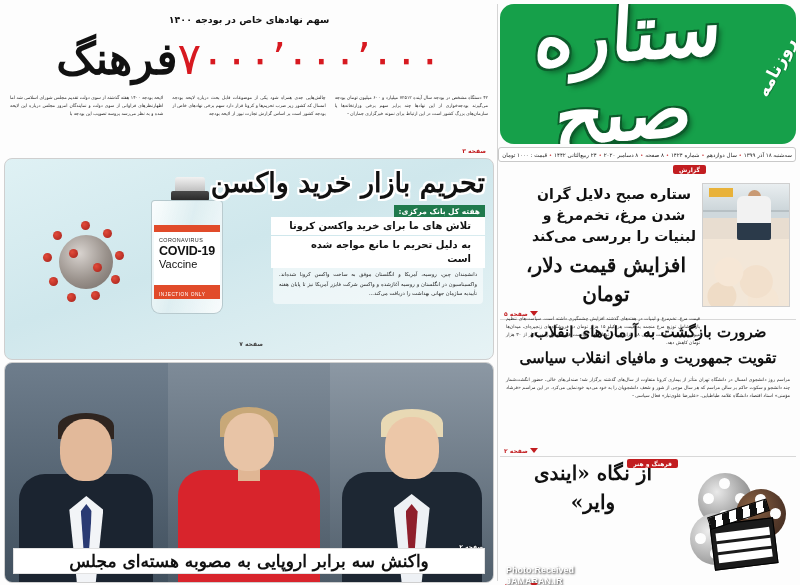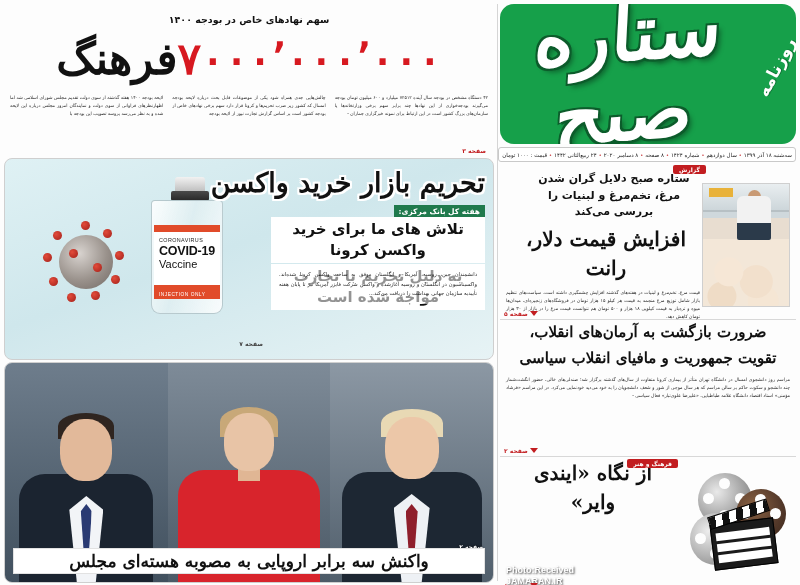--- a/index.html
+++ b/index.html
@@ -64,22 +64,22 @@
   .pageref{
     position:absolute;left:4px;font-size:6px;color:#c21d20;font-weight:bold;
     display:flex;align-items:center;gap:2px;
   }
   .chev{
     width:0;height:0;border-right:4px solid transparent;border-left:4px solid transparent;
     border-top:5px solid #c21d20;
   }
 
   .kicker{
-    text-align:center;font-size:11px;font-weight:bold;color:#111;
-    line-height:1.5;padding:8px 30px 2px 30px;
+    text-align:center;font-size:14px;font-weight:bold;color:#111;
+    line-height:1.5;padding:21px 30px 2px 30px;
   }
   .headline{
     text-align:center;font-weight:bold;color:#111;
     font-family:"DejaVu Serif","Liberation Serif",serif;
     line-height:1.45;
   }
   .h-big{font-size:20px;padding:2px 10px;}
   .h-mid{font-size:15px;padding:2px 6px;}
   .body-text{
     font-size:4.6px;line-height:1.75;color:#2a2a2a;text-align:justify;
@@ -152,21 +152,21 @@
 
   
   .budget{position:absolute;right:306px;left:4px;top:4px;height:152px;}
   .budget-kicker{
     text-align:center;font-size:9.5px;font-weight:bold;color:#111;padding-top:10px;
   }
   .budget-head{
     text-align:center;padding-top:8px;direction:rtl;white-space:nowrap;
     font-family:"DejaVu Serif","Liberation Serif",serif;
   }
-  .budget-num{color:#d71920;font-size:44px;font-weight:bold;letter-spacing:-1px;}
+  .budget-num{color:#d71920;font-size:44px;font-weight:normal;letter-spacing:-1px;}
   .budget-unit{color:#111;font-size:44px;font-weight:bold;}
   .budget-cols{
     display:flex;flex-direction:row-reverse;gap:9px;padding:10px 6px 0 6px;
   }
   .budget-cols .col{
     flex:1;font-size:4.5px;line-height:1.8;color:#2b2b2b;text-align:justify;
   }
   .budget-pageref{
     position:absolute;right:8px;bottom:2px;font-size:6px;color:#c21d20;font-weight:bold;
   }
@@ -188,22 +188,22 @@
   }
   .vac-badge{
     position:absolute;right:8px;top:46px;
     background:#1f7a4d;color:#fff;font-size:7.5px;font-weight:bold;
     padding:1.5px 5px;
   }
   .vac-lede{
     position:absolute;right:8px;top:58px;width:214px;
   }
   .vac-lede div{
-    background:#ffffff;color:#111;font-size:15px;font-weight:bold;
-    padding:2px 2px;margin-bottom:1px;text-align:center;line-height:1.4;
+    background:#ffffff;color:#111;font-size:10px;font-weight:bold;
+    padding:2px 14px;margin-bottom:1px;text-align:right;line-height:1.4;
   }
   .vac-body{
     position:absolute;right:10px;top:106px;width:198px;
     font-size:5.2px;line-height:1.85;color:#1d1d1d;text-align:justify;
     background:rgba(255,255,255,.55);padding:5px 6px;border-radius:4px;
   }
   .vac-pageref{
     position:absolute;right:230px;bottom:12px;font-size:6px;color:#444;font-weight:bold;
   }
   .vial{
@@ -347,21 +347,21 @@
       <div class="thumb">
         <div class="thumb-chicken">
           <div class="shelf">
               <div class="sign"></div>
             </div>
           <div class="head"></div>
           <div class="person"></div>
         </div>
       </div>
       <div class="kicker" style="padding-right:98px;">ستاره صبح دلایل گران شدن مرغ، تخم‌مرغ و لبنیات را بررسی می‌کند</div>
-      <div class="headline h-big" style="padding-right:94px;">افزایش قیمت دلار، رانت</div>
+      <div class="headline h-big" style="padding-right:94px;">افزایش قیمت دلار، تومان</div>
       <div class="body-text" style="padding-right:96px;">قیمت مرغ، تخم‌مرغ و لبنیات در هفته‌های گذشته افزایش چشمگیری داشته است. سیاست‌های تنظیم بازار شامل توزیع مرغ منجمد به قیمت هر کیلو ۱۵ هزار تومان در فروشگاه‌های زنجیره‌ای، میدان‌ها میوه و تره‌بار به قیمت کیلویی ۱۸ هزار و ۵۰۰ تومان هم نتوانست قیمت مرغ را در بازار از ۳۰ هزار تومان کاهش دهد.</div>
       <div class="pageref" style="bottom:2px;">
         <span class="chev"></span>
         <span>صفحه ۵</span>
       </div>
     </div>
 
     <div class="article art-2">
       <div class="headline h-mid">ضرورت بازگشت به آرمان‌های انقلاب،</div>
       <div class="headline h-mid">تقویت جمهوریت و مافیای انقلاب سیاسی</div>
@@ -451,21 +451,21 @@
       <span class="spike" style="left:6px;top:58px;"></span>
       <span class="spike" style="left:0px;top:34px;"></span>
       <span class="spike" style="left:10px;top:12px;"></span>
       <span class="spike" style="left:26px;top:30px;"></span>
       <span class="spike" style="left:50px;top:44px;"></span>
     </div>
     <div class="vac-head">تحریم بازار خرید واکسن</div>
     <div class="vac-badge">هفته کل بانک مرکزی:</div>
     <div class="vac-lede">
       <div>تلاش های ما برای خرید واکسن کرونا</div>
-      <div>به دلیل تحریم با تجارت مواجه شده است</div>
+      <div>به دلیل تحریم با مانع مواجه شده است</div>
     </div>
     <div class="vac-body">دانشمندان چین، روسیه، آمریکا و انگلستان موفق به ساخت واکسن کرونا شده‌اند. واکسیناسیون در انگلستان و روسیه آغازشده و واکسن شرکت فایزر آمریکا نیز تا پایان هفته تأییدیه سازمان جهانی بهداشت را دریافت می‌کند...</div>
     <div class="vac-pageref">صفحه ۷</div>
   </div>
 
   <div class="bottom">
     <div class="leaders">
       <div class="leader ld3">
         <div class="bg"></div>
           <div class="torso"></div>

